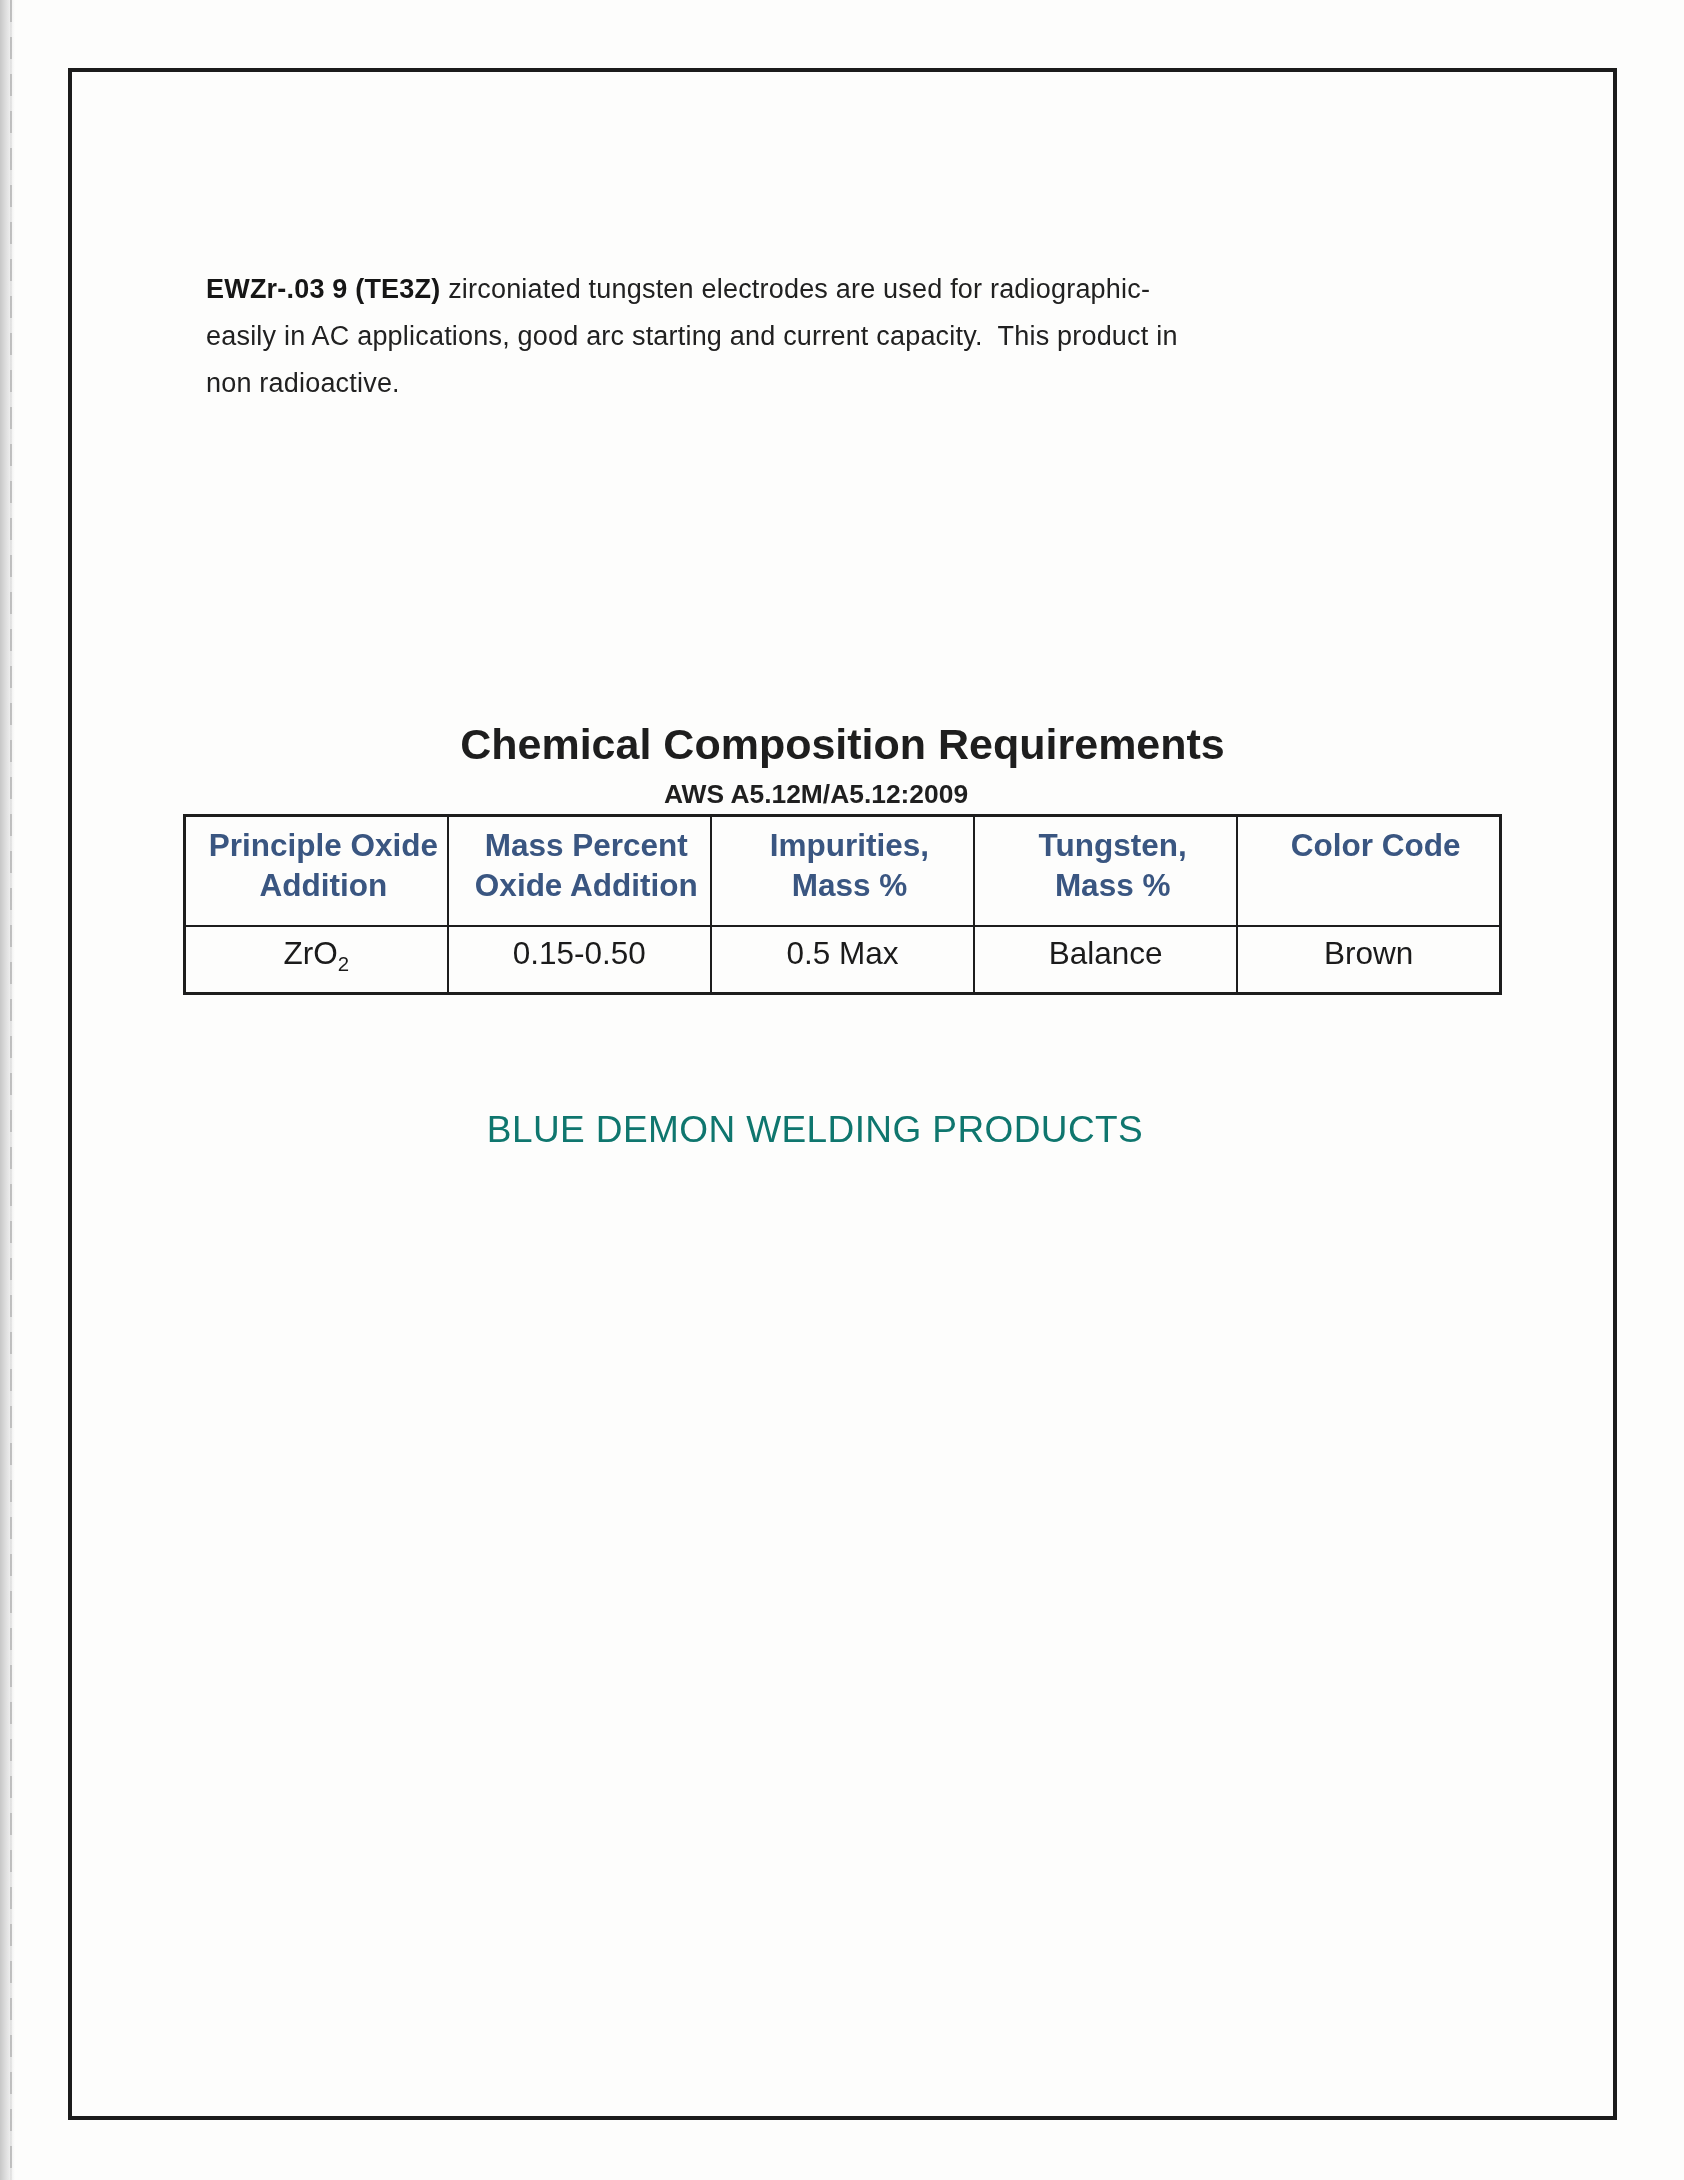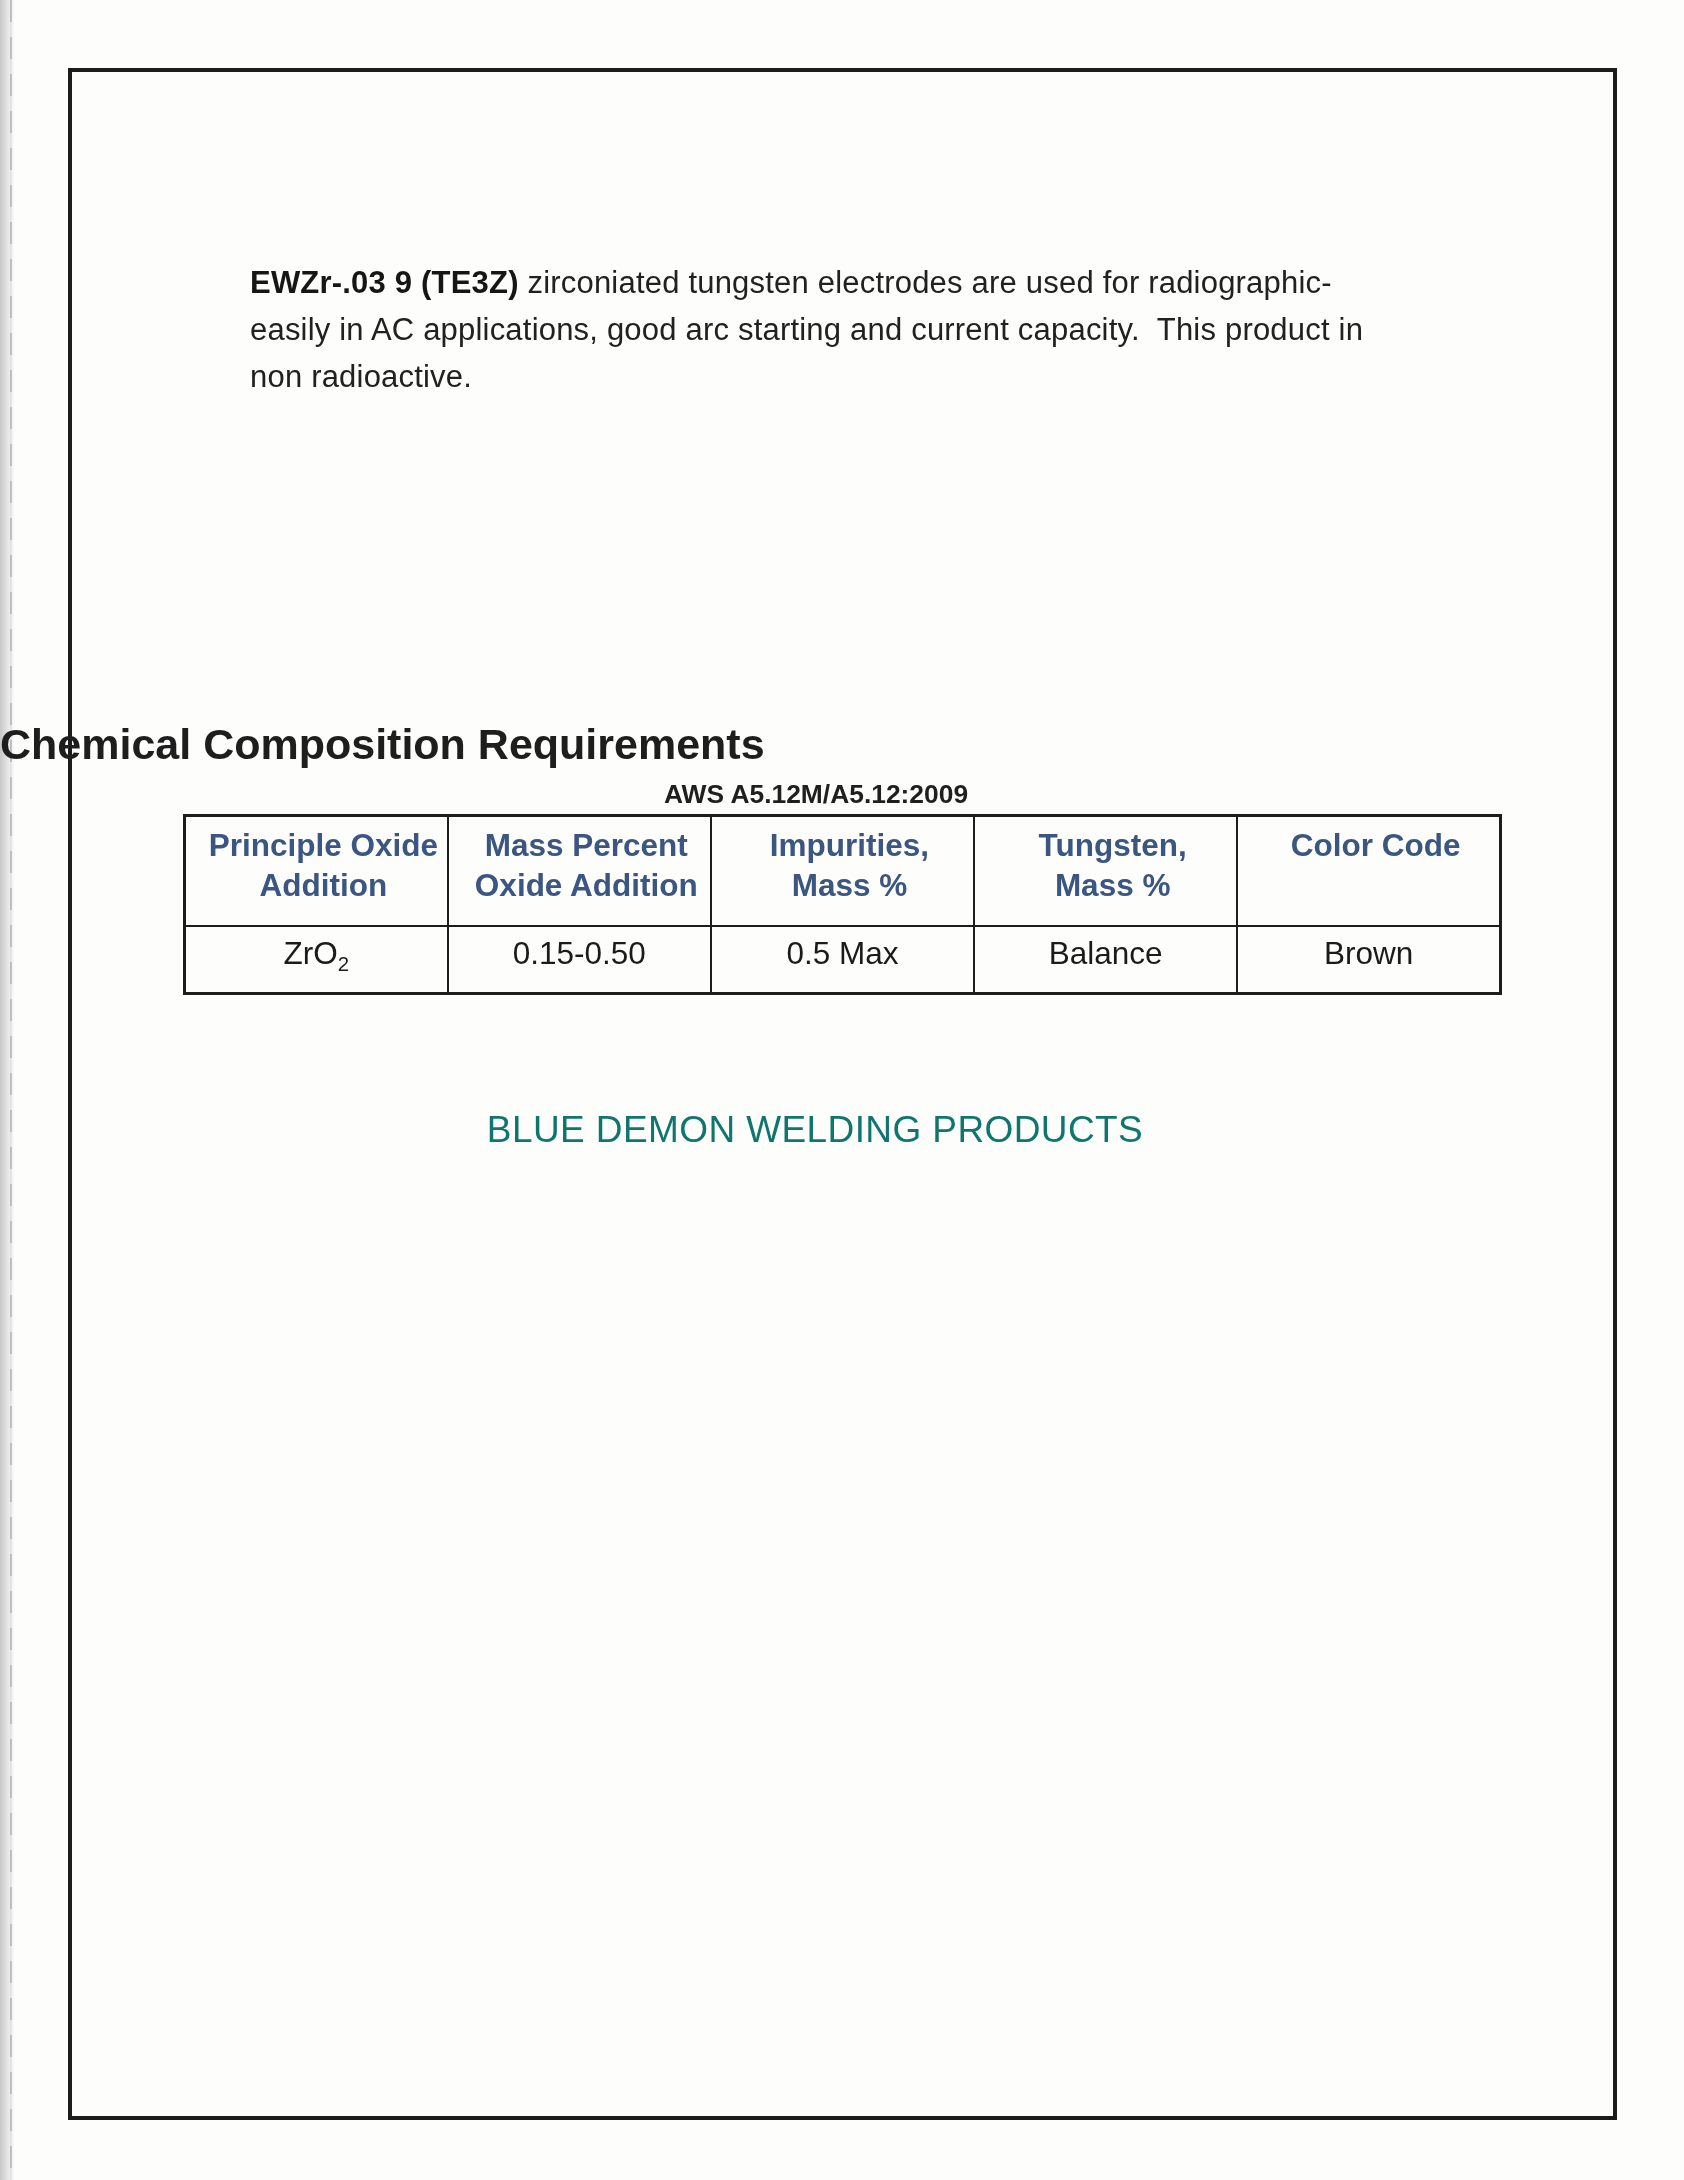--- a/index.html
+++ b/index.html
@@ -26,32 +26,31 @@
   
   .page-frame {
     position: absolute; left: 68px; top: 68px;
     width: 1549px; height: 2052px;
     border: 4.3px solid #1c1c1c;
     background: transparent;
   }
 
   
   .description {
-    position: absolute; left: 206px; top: 259px; width: 1286px;
-    font-size: 31px; line-height: 47px; color: #212121;
+    position: absolute; left: 206px; top: 266px; width: 1286px;
+    font-size: 27px; line-height: 47px; color: #212121;
     letter-spacing: 0.2px;
-    margin-left: 44px;
   }
   .description .lead { font-weight: bold; color: #161616; }
   .para-line { display: block; white-space: pre-wrap; }
 
   
   .section-title {
     position: absolute; left: 0; top: 718px; width: 1685px;
-    text-align: left; font-size: 43px; line-height: 53px;
+    text-align: center; font-size: 43px; line-height: 53px;
     font-weight: bold; color: #1e1e1e; letter-spacing: 0px;
   }
   .section-subtitle {
     position: absolute; left: 0; top: 777px; width: 1632px;
     text-align: center; font-size: 26.4px; line-height: 34px;
     font-weight: bold; color: #1f1f1f;
   }
 
   
   table.comp {

